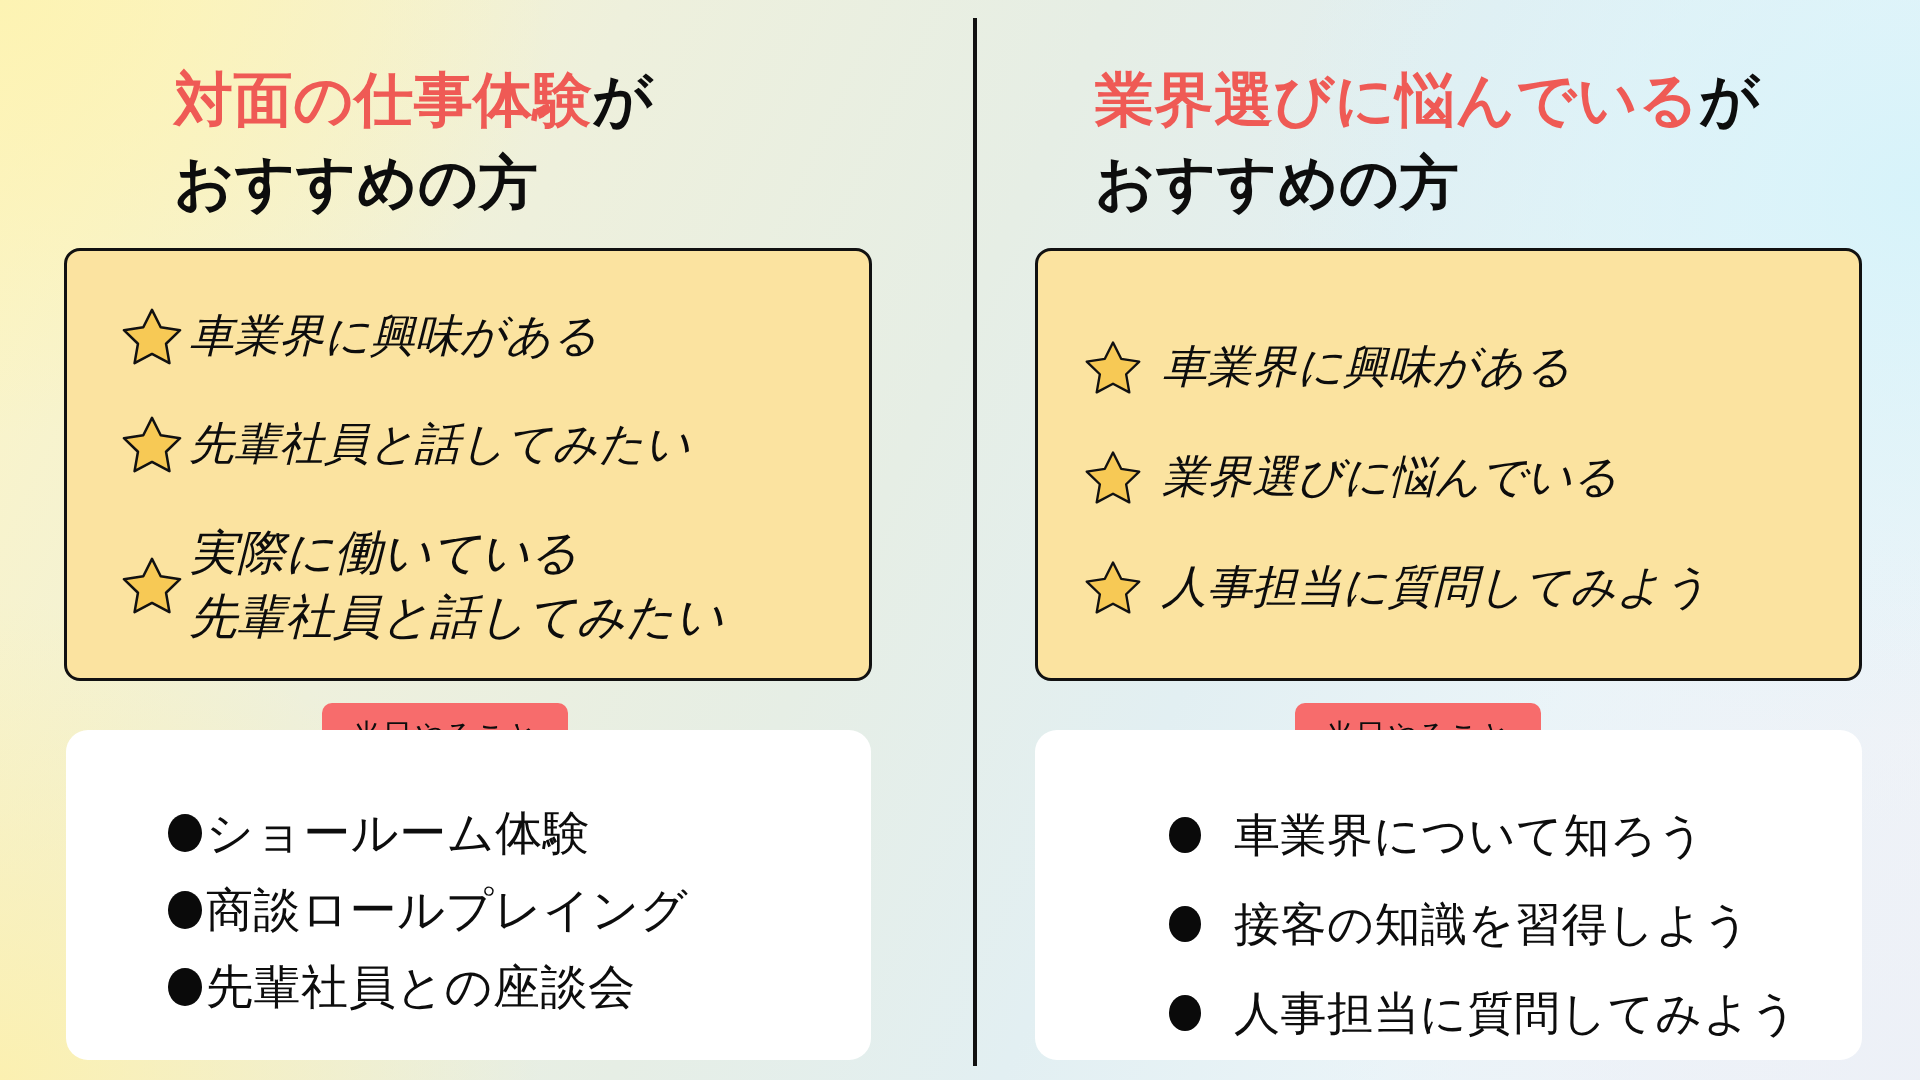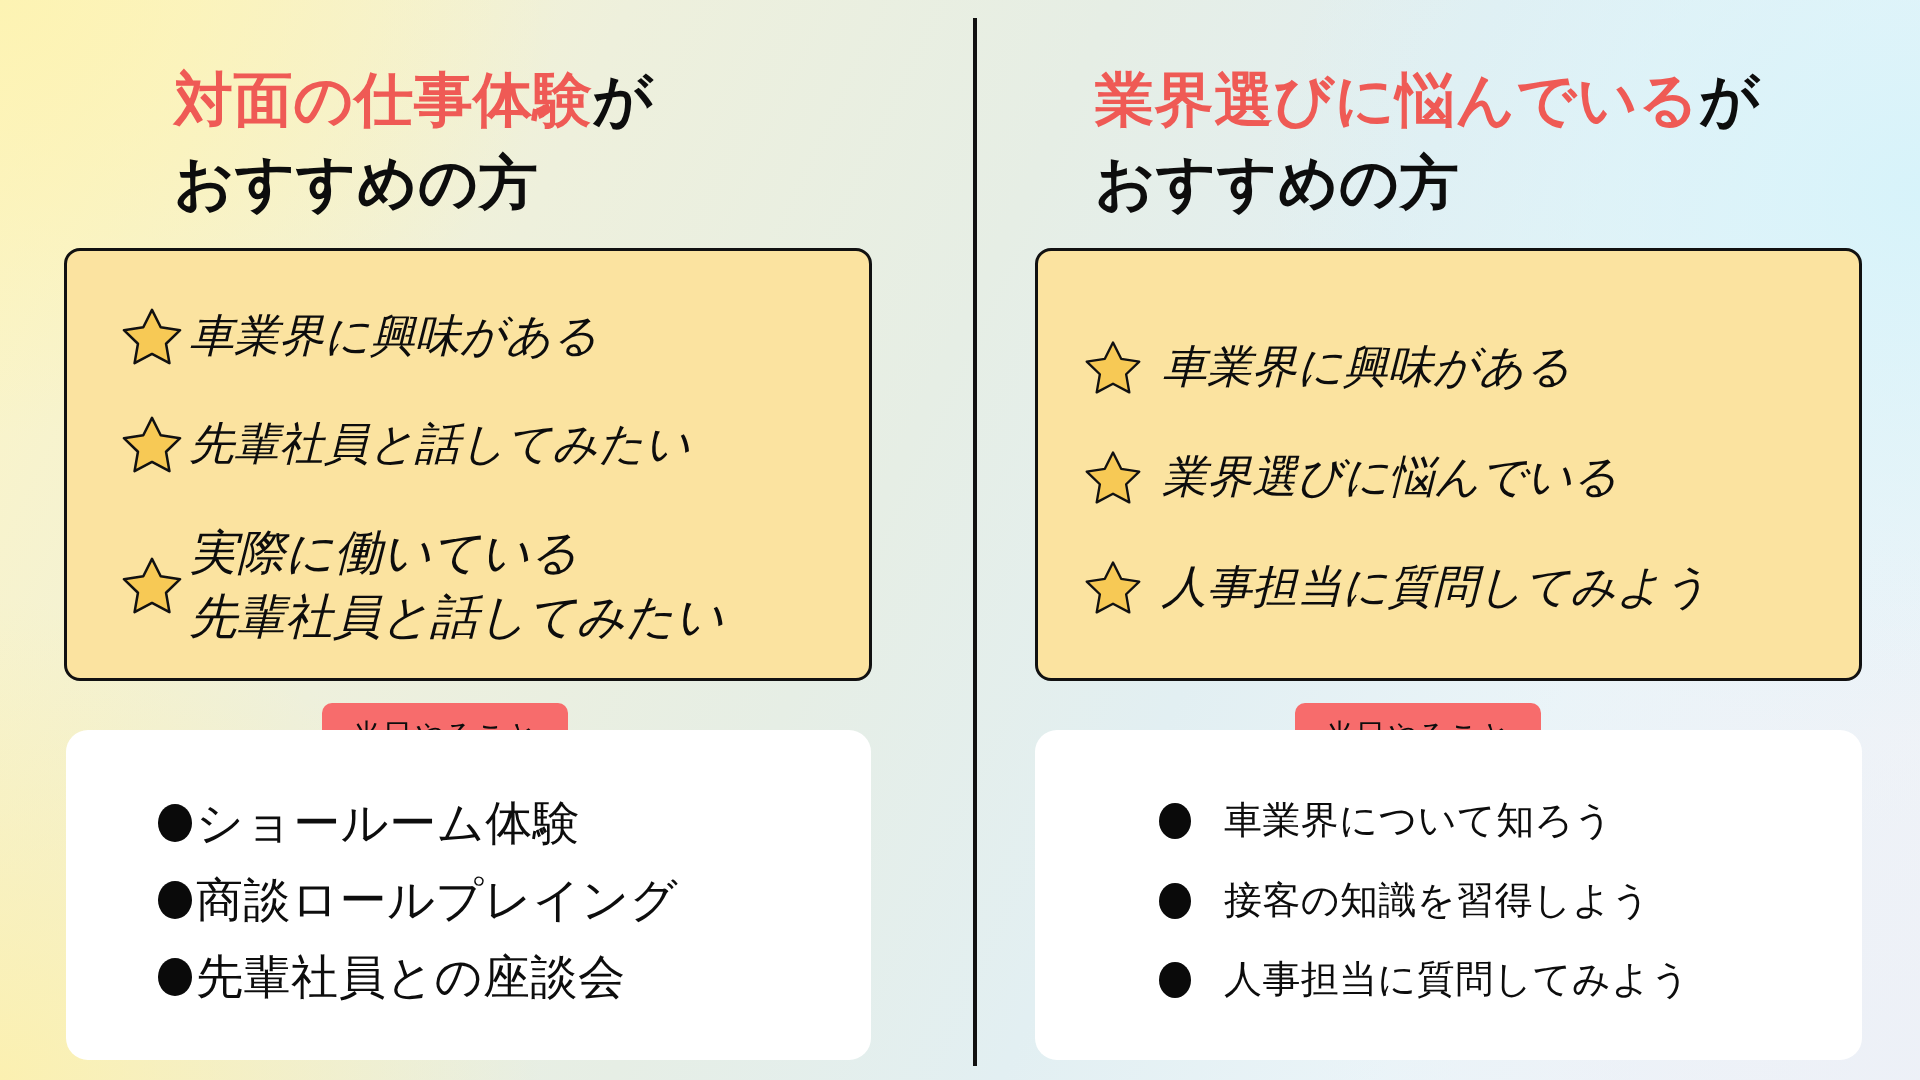--- a/index.html
+++ b/index.html
@@ -136,21 +136,21 @@
     padding: 17px 30px 19px 30px;
     letter-spacing: 0.02em;
     white-space: nowrap;
   }
   .column.left  .badge { left: 274px; }
   .column.right .badge { left: 260px; }
 
   
   .dot-list {
     list-style: none;
-    margin: 4px;
+    margin: 14px;
     padding: 0;
     position: absolute;
     left: 0;
     right: 0;
   }
   .column.left  .dot-list { top: 792px; padding-left: 106px; }
   .column.right .dot-list { top: 795px; padding-left: 120px; }
 
   .dot-item {
     display: flex;
@@ -168,21 +168,21 @@
   .column.left  .dot-mark { width: 34px; height: 38px; }
   .column.right .dot-mark { width: 32px; height: 36px; }
 
   .dot-text {
     font-size: 47px;
     line-height: 1.15;
     font-weight: 500;
     letter-spacing: 0.01em;
   }
   .column.right .dot-text {
-    font-size: 38px;
+    font-size: 46px;
   }
 </style>
 </head>
 <body>
 
 <div class="stage">
 
   <div class="divider"></div>
 
   <div class="column left">

